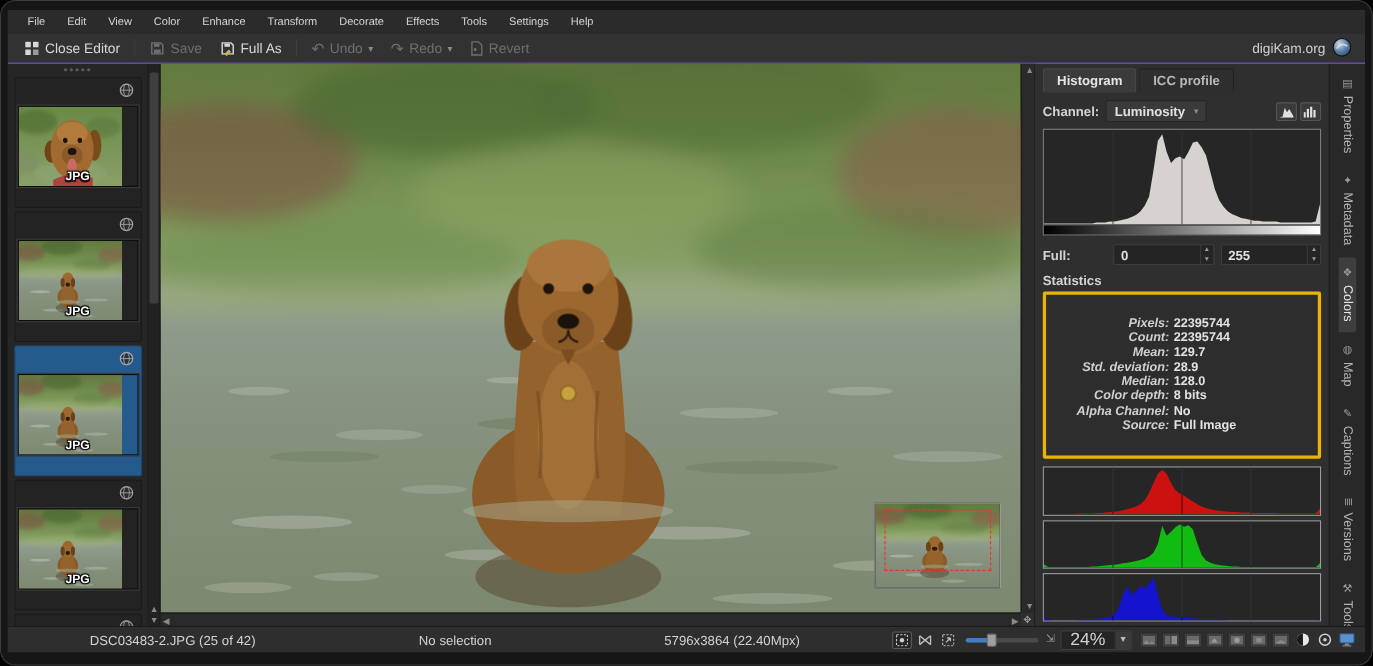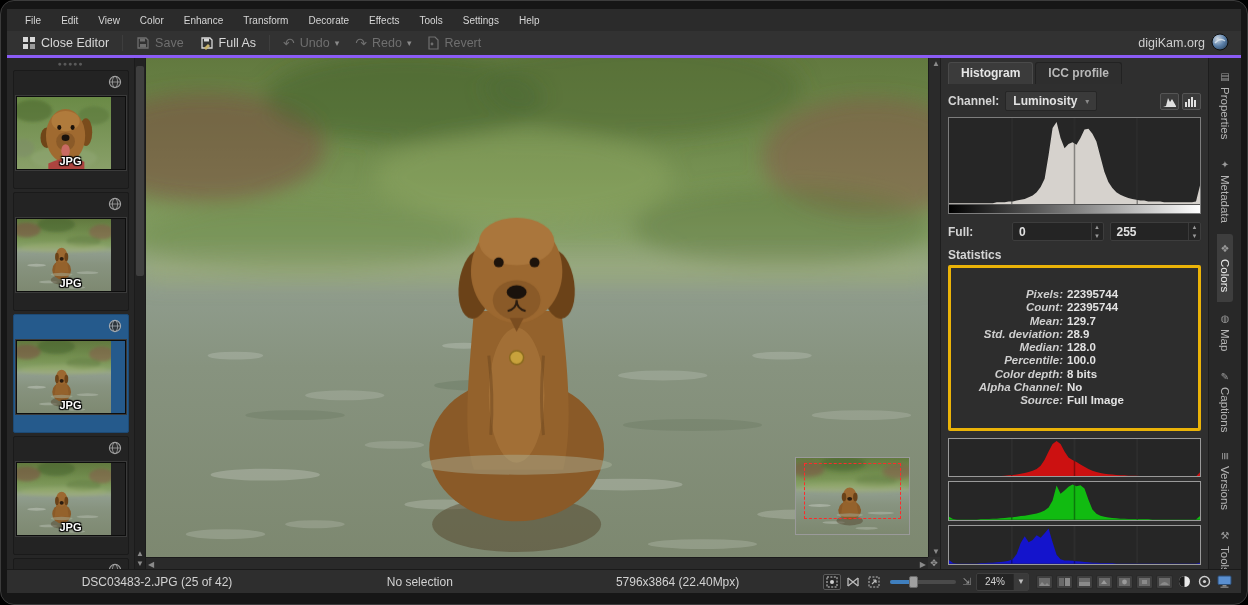--- a/index.html
+++ b/index.html
@@ -5,21 +5,21 @@
   * { box-sizing: border-box; margin: 0; padding: 0; }
   html,body { width:1248px; height:605px; background:#000; font-family:"Liberation Sans","DejaVu Sans",sans-serif; }
   .window { position:absolute; inset:0; background:#161616; border-radius:14px; border:1px solid #3c3c3c; padding:8px 6px 11px 6px; overflow:hidden; }
   .app { width:100%; height:100%; display:flex; flex-direction:column; background:#2c2c2c; overflow:hidden; }
 
   
   .menubar { height:22px; flex:0 0 22px; display:flex; align-items:center; gap:4px; padding:0 10px; background:#2b2b2b; color:#d6d6d6; font-size:10px; }
   .menu-item { padding:2px 8px; border-radius:2px; cursor:default; }
 
   
-  .toolbar { height:27px; flex:0 0 27px; display:flex; align-items:center; gap:2px; padding:0 8px; background:#323232; border-bottom:3px solid #8b5cf6; color:#d8d8d8; font-size:12.5px; }
+  .toolbar { height:27px; flex:0 0 27px; display:flex; align-items:center; gap:2px; padding:0 8px; background:#323232; border-bottom:1px solid #8b5cf6; color:#d8d8d8; font-size:12.5px; }
   .tbtn { display:flex; align-items:center; gap:5px; padding:3px 7px; border-radius:2px; }
   .tbtn.disabled { color:#6f6f6f; }
   .tbtn svg { display:block; }
   .tsep { width:1px; height:16px; background:#3e3e3e; margin:0 4px; }
   .tspacer { flex:1; }
   .brand { display:flex; align-items:center; gap:6px; color:#cfcfcf; font-size:12.5px; padding-right:4px; }
   .arrow-small { font-size:9px; color:#8a8a8a; }
 
   
   .main { flex:1; display:flex; min-height:0; }
@@ -87,21 +87,21 @@
   .sb-file { width:300px; text-align:center; }
   .sb-sel { flex:1; text-align:center; }
   .sb-dim { width:290px; text-align:center; }
   .sb-controls { display:flex; align-items:center; gap:3px; padding-right:8px; }
   .sbtn { width:18px; height:16px; display:flex; align-items:center; justify-content:center; border-radius:2px; }
   .sbtn.pressed { background:#262626; border:1px solid #5a5a5a; }
   .slider { width:66px; height:4px; background:#4a4a4a; border-radius:2px; position:relative; margin:0 4px; }
   .slider .fill { position:absolute; left:0; top:0; bottom:0; width:34%; background:#3f7fbe; border-radius:2px; }
   .slider .handle { position:absolute; left:30%; top:-4px; width:9px; height:12px; background:#9f9f9f; border:1px solid #6a6a6a; border-radius:2px; }
   .zoom-combo { display:flex; align-items:center; background:#242424; border:1px solid #3d3d3d; border-radius:2px; height:18px; margin-right:4px; }
-  .zoom-combo .zval { padding:0 8px; font-size:10px; }
+  .zoom-combo .zval { padding:0 8px; font-size:16px; }
   .zoom-combo .zarrow { width:15px; height:100%; background:#3a3a3a; border-left:1px solid #2a2a2a; display:flex; align-items:center; justify-content:center; font-size:8px; color:#bdbdbd; }
   .pbtn { width:17px; height:14px; background:#3f3f3f; border:1px solid #2a2a2a; border-radius:2px; display:flex; align-items:center; justify-content:center; }
   .exp-btn { width:17px; height:16px; display:flex; align-items:center; justify-content:center; }
 </style>
 </head>
 <body>
 
 <svg width="0" height="0" style="position:absolute">
   <defs>
     <filter id="blurBig">
@@ -484,24 +484,20 @@
             </div>
           <div class="stat-row">
               <span class="sl">Std. deviation:</span>
               <span class="sv">28.9</span>
             </div>
           <div class="stat-row">
               <span class="sl">Median:</span>
               <span class="sv">128.0</span>
             </div>
           <div class="stat-row">
-              <span class="sl">Percentile:</span>
-              <span class="sv">100.0</span>
-            </div>
-          <div class="stat-row">
               <span class="sl">Color depth:</span>
               <span class="sv">8 bits</span>
             </div>
           <div class="stat-row">
               <span class="sl">Alpha Channel:</span>
               <span class="sv">No</span>
             </div>
           <div class="stat-row">
               <span class="sl">Source:</span>
               <span class="sv">Full Image</span>

